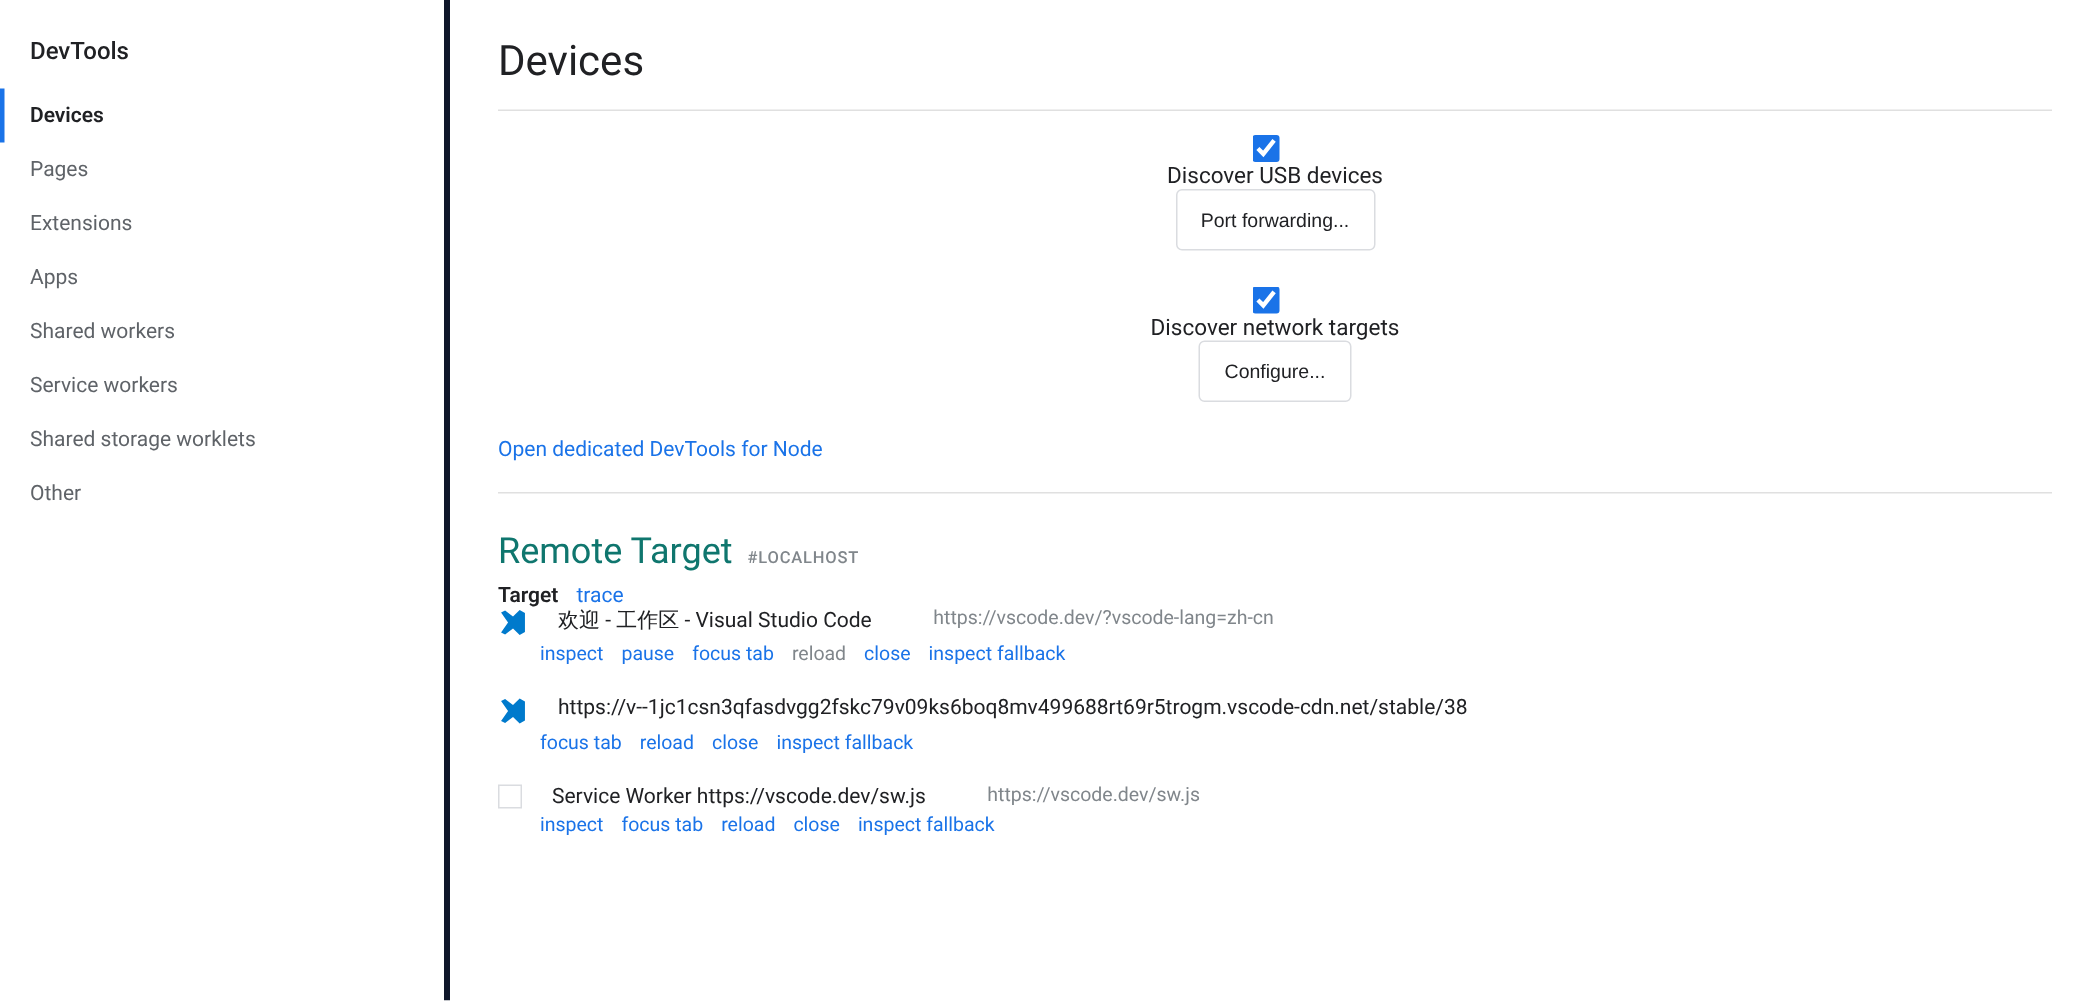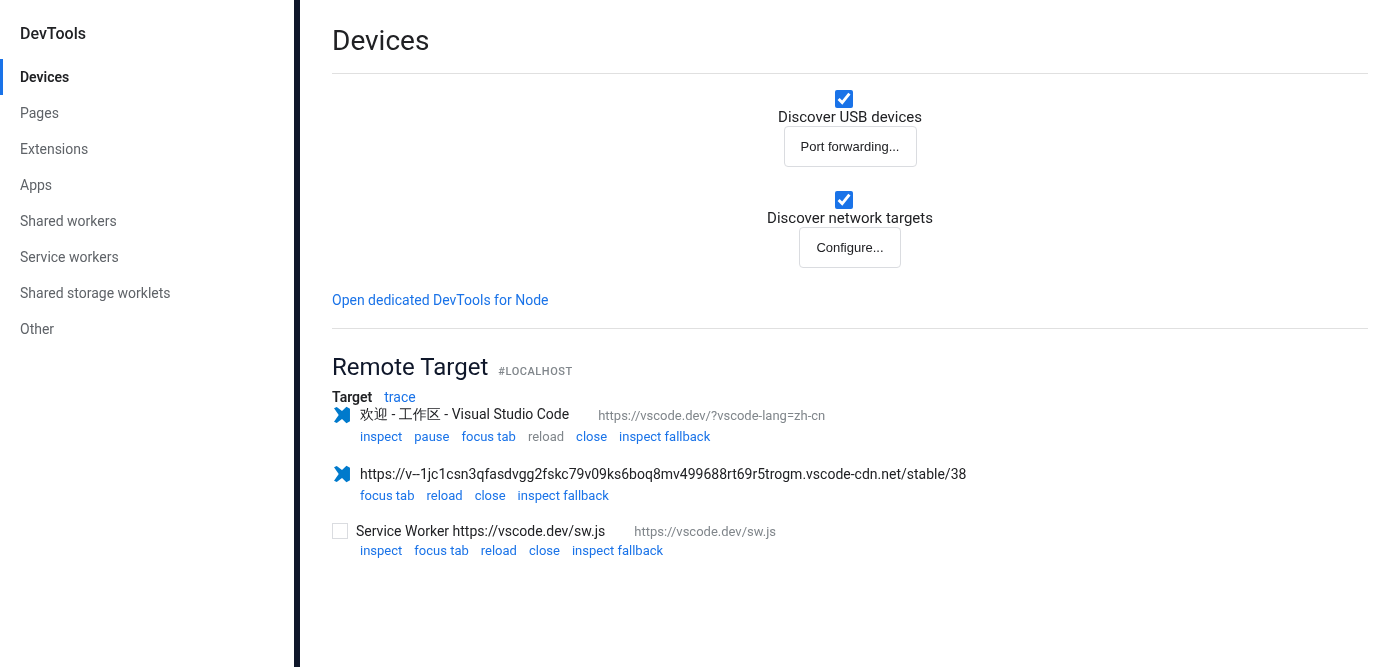--- a/index.html
+++ b/index.html
@@ -2,21 +2,21 @@
 <html><head>
   <meta charset="utf-8">
   <style>
     * { box-sizing: border-box; margin: 0; padding: 0; }
     body { font-family: -apple-system, BlinkMacSystemFont, 'Segoe UI', Roboto, sans-serif; font-size: 14px; color: #202124; background: #fff; display: flex; height: 667px; overflow: hidden; }
 
     
     #sidebar {
       width: 300px;
       min-width: 300px;
-      border-right: 6px solid #0f172a;
+      border-right: 4px solid #0f172a;
       padding: 16px 0;
       overflow-y: auto;
     }
     .sidebar-title {
       font-size: 16px;
       font-weight: 500;
       color: #202124;
       padding: 8px 20px 16px;
     }
     .sidebar-item {
@@ -101,21 +101,21 @@
     
     .section-header {
       display: flex;
       align-items: baseline;
       margin-top: 24px;
       margin-bottom: 8px;
     }
     .section-title {
       font-size: 24px;
       font-weight: 400;
-      color: #0f172a;
+      color: #0f766e;
       margin-right: 10px;
     }
     .section-subtitle {
       font-size: 11px;
       color: #80868b;
       font-weight: 500;
       letter-spacing: 0.05em;
       text-transform: uppercase;
     }
 
@@ -130,22 +130,22 @@
       font-weight: 600;
       color: #202124;
     }
 
     
     .target-item {
       margin-bottom: 20px;
     }
     .target-item-header {
       display: flex;
-      align-items: center;
-      gap: 8px;
+      align-items: flex-start;
+      gap: 20px;
       margin-bottom: 4px;
     }
     .target-icon {
       width: 20px;
       height: 20px;
       display: inline-flex;
       align-items: center;
       justify-content: center;
     }
     .target-icon svg {

